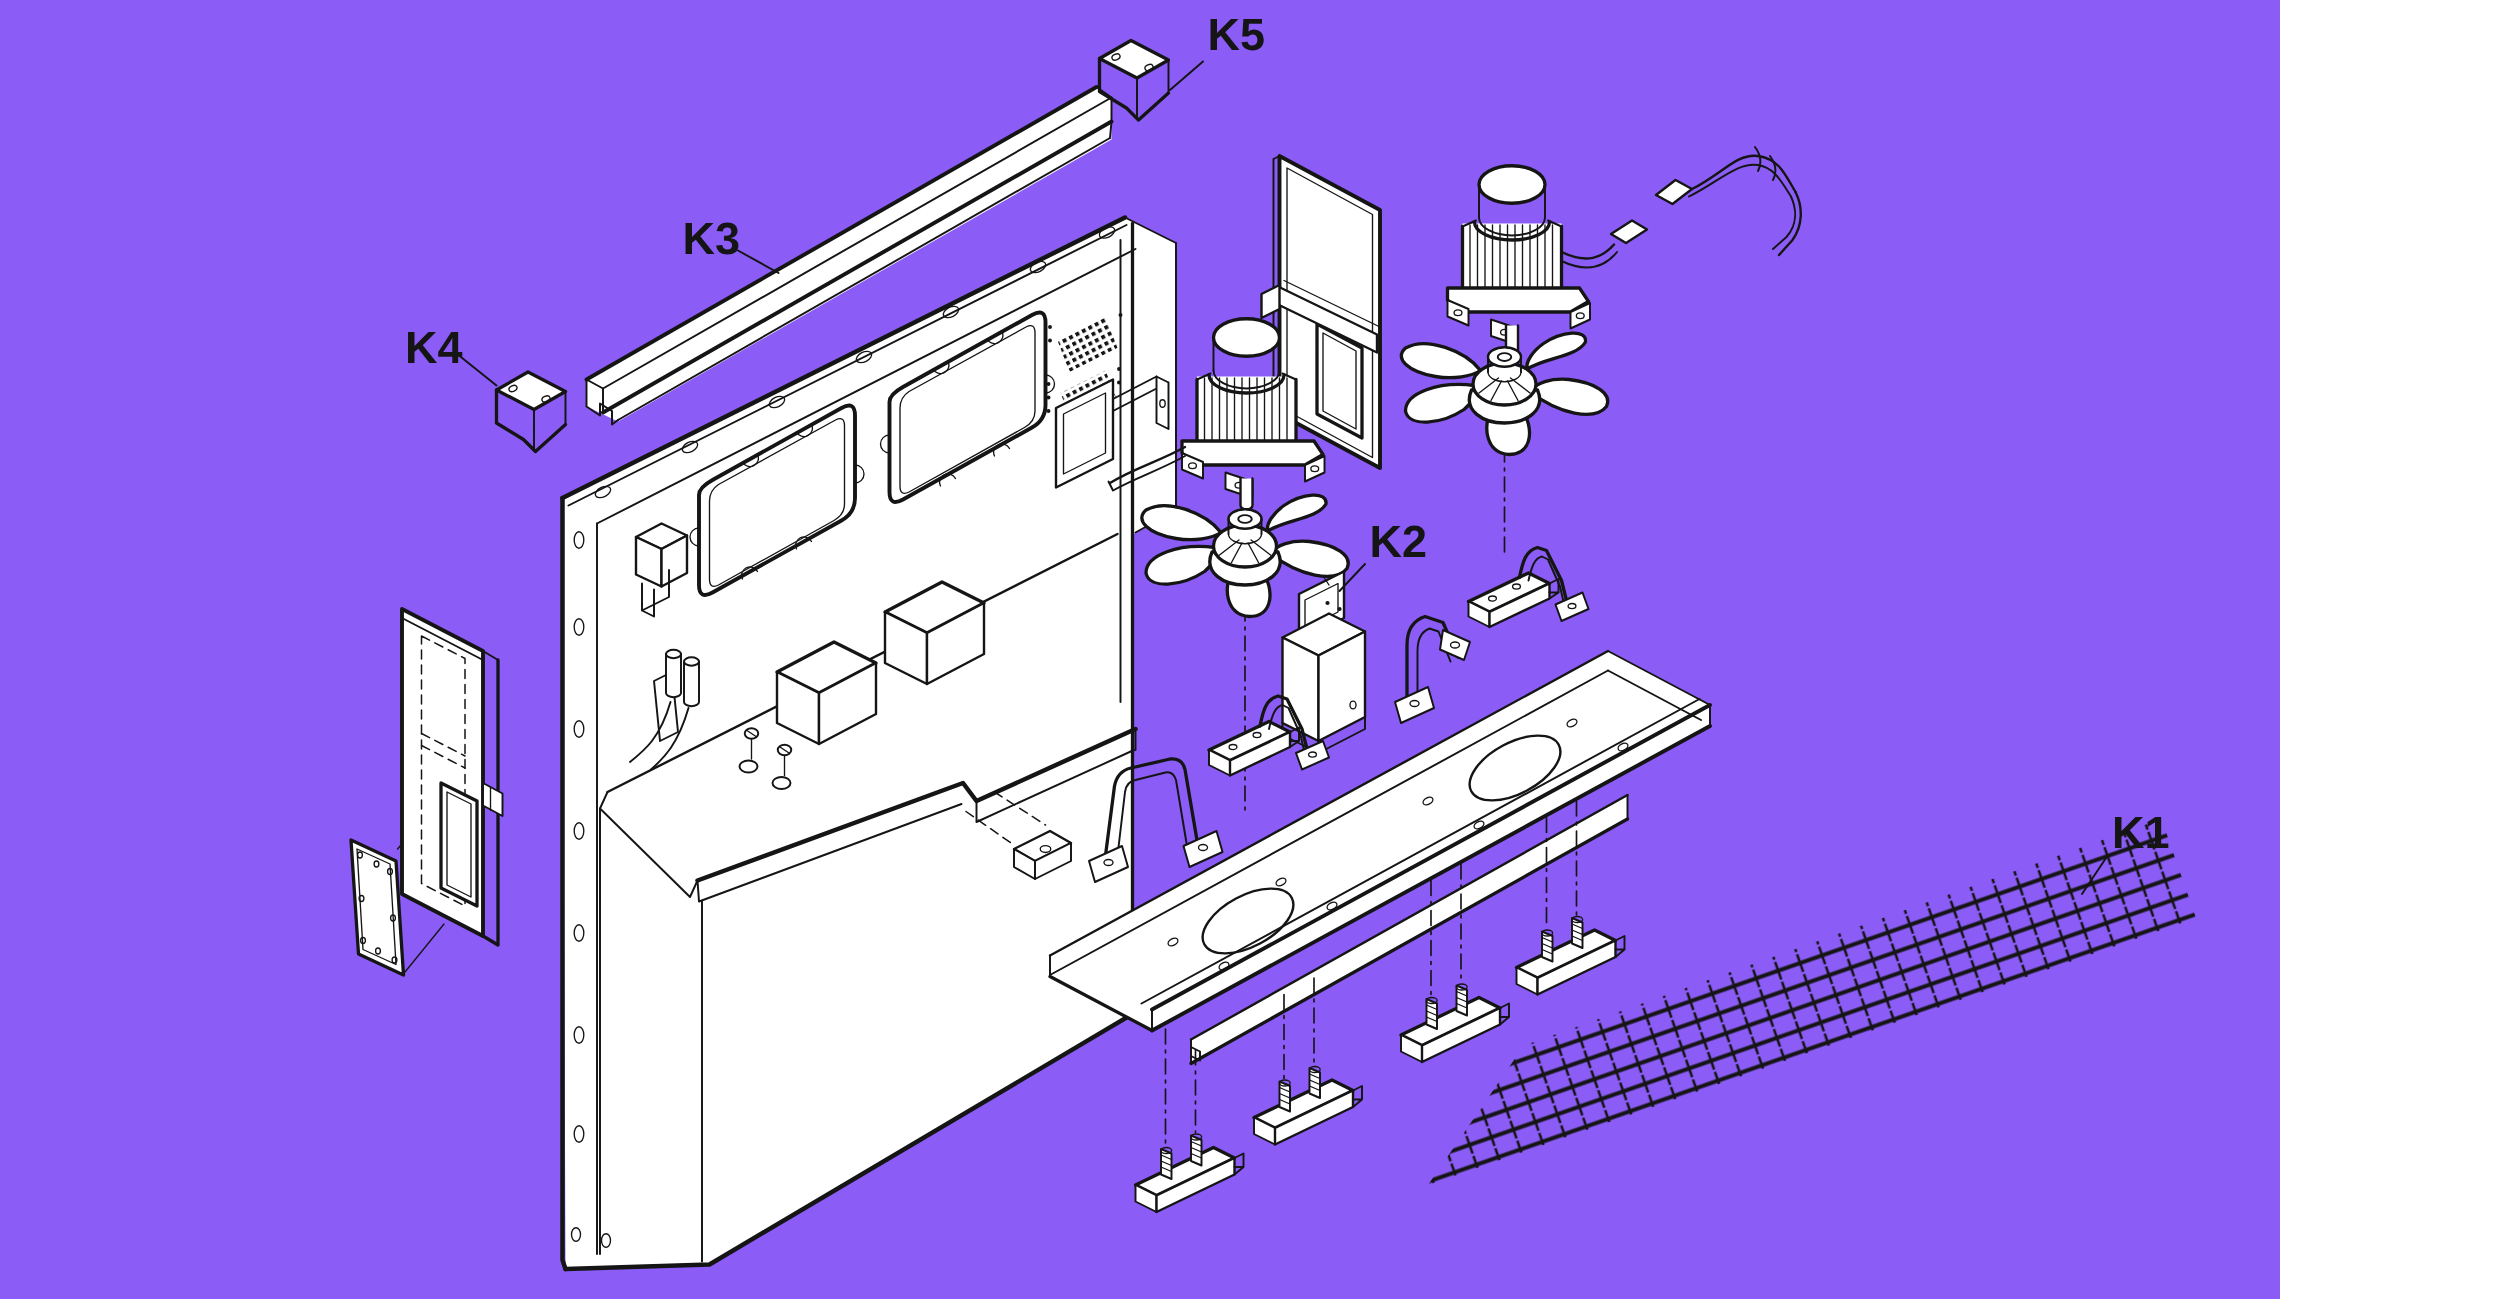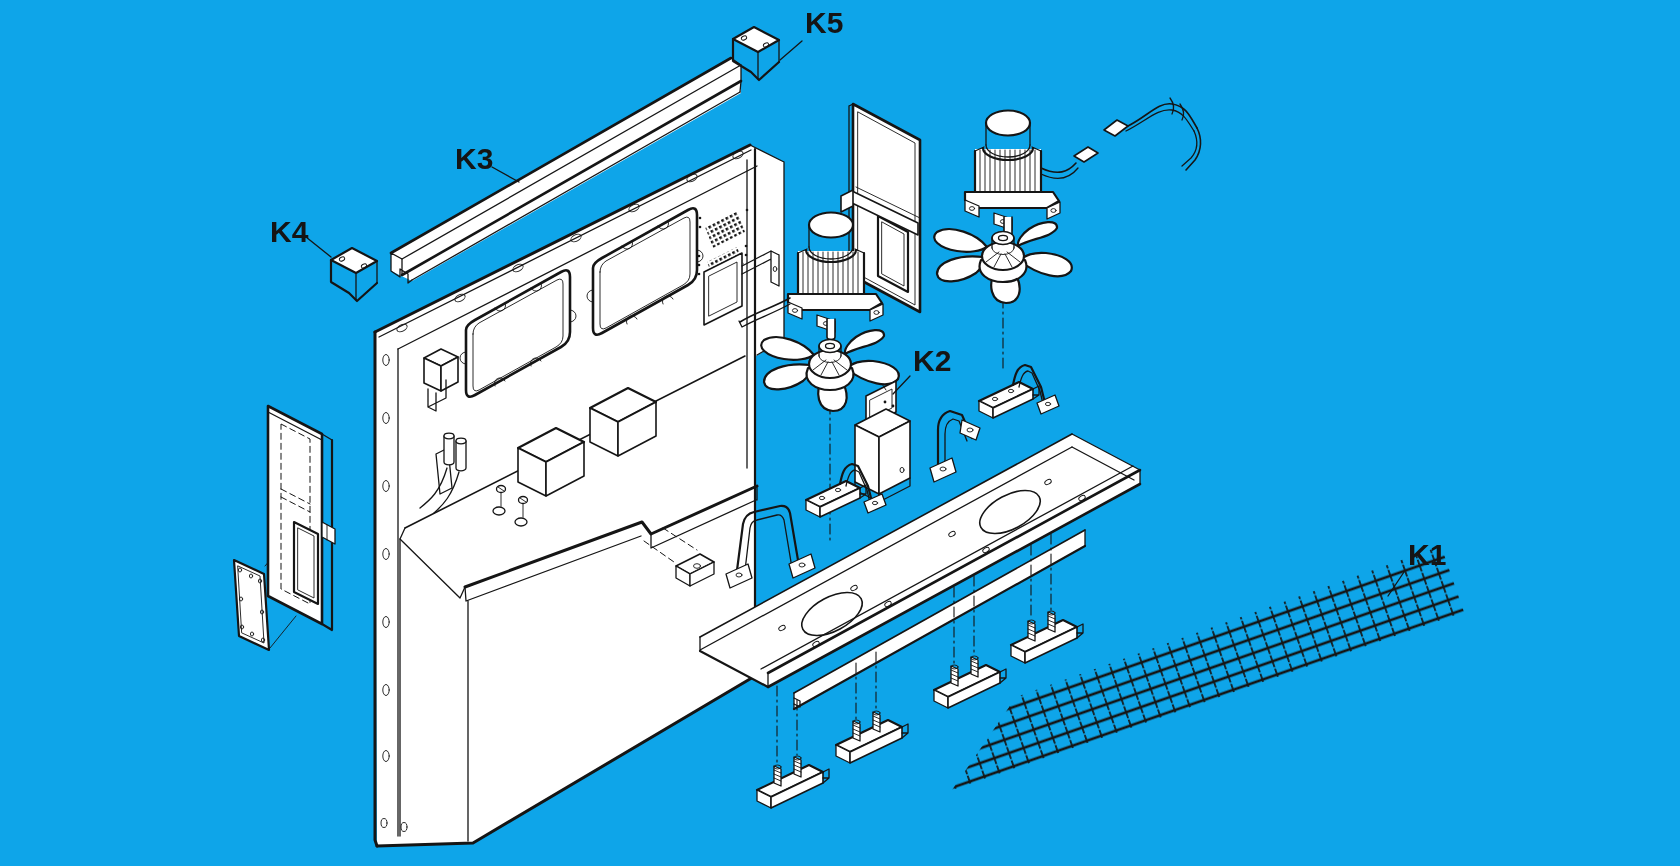--- a/index.html
+++ b/index.html
@@ -1,16 +1,16 @@
 <!DOCTYPE html>
 <html><head>
 <meta charset="utf-8">
 <style>
   html,body{margin:0;padding:0;background:#fff;}
-  #stage{position:relative;width:1680px;height:866px;background:#0ea5e9;overflow:hidden;
+  #stage{position:relative;width:1520px;height:866px;background:#8b5cf6;overflow:hidden;
          font-family:"Liberation Sans",sans-serif;}
   svg{position:absolute;left:0;top:0;}
   .ln{fill:none;stroke:#151515;stroke-width:1.3;stroke-linecap:round;stroke-linejoin:round;}
   .t15{stroke-width:1.6;} .t2{stroke-width:2.2;} .t25{stroke-width:2.6;} .t3{stroke-width:3;}
   .th{stroke-width:0.9;}
   .wf{fill:#ffffff;}
   .bk{fill:#151515;stroke:none;}
   .dsh{stroke-dasharray:6 4;stroke-width:1;}
   .dd{stroke-dasharray:10 4 2 4;stroke-width:1.1;}
   .lbl{font-family:"Liberation Sans",sans-serif;font-weight:700;font-size:30px;fill:#151515;}

